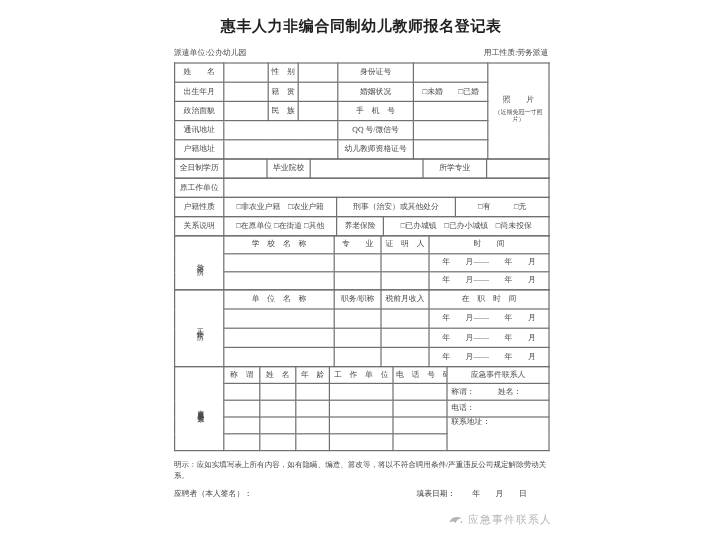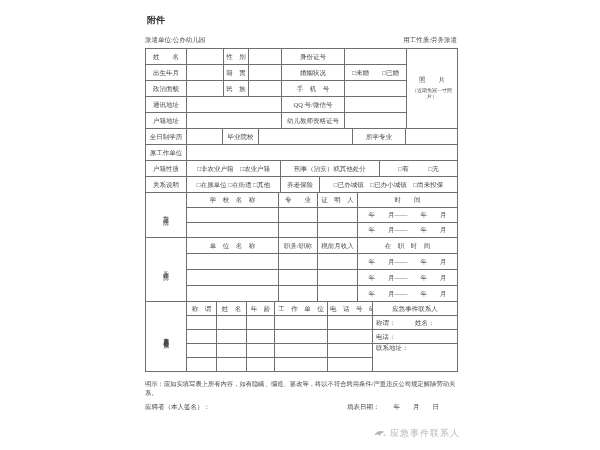--- a/index.html
+++ b/index.html
@@ -31,21 +31,21 @@
              gap:3px;color:#b5b5b5;font-family:"Liberation Sans","DejaVu Sans",sans-serif;
              font-size:9px;letter-spacing:1px;}
   .watermark svg{display:block;}
 </style>
 </head>
 <body>
 
 <div class="canvas">
   <div class="sheet">
 
-    <div class="attachment">附件</div>
+    <div class="title">惠丰人力非编合同制幼儿教师报名登记表</div>
 
     <div class="meta">
       <span>派遣单位:公办幼儿园</span>
       <span>用工性质:劳务派遣</span>
     </div>
 
     <table>
       <colgroup>
           <col style="width:41px">
           <col style="width:37px">

